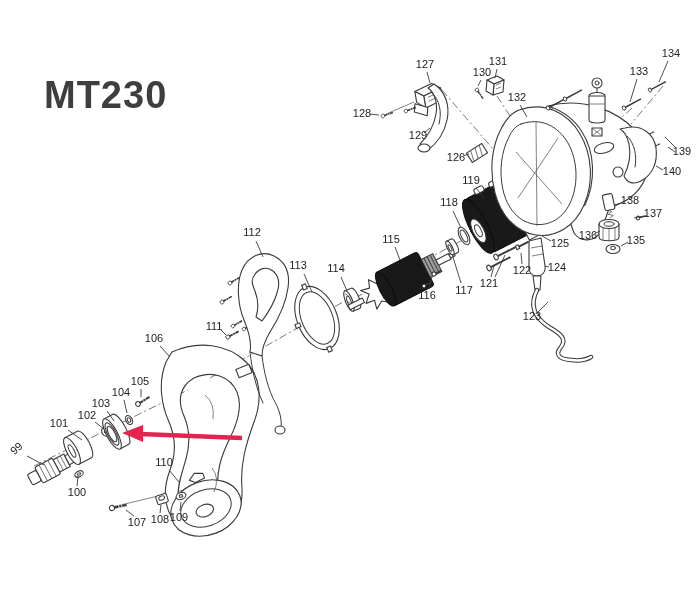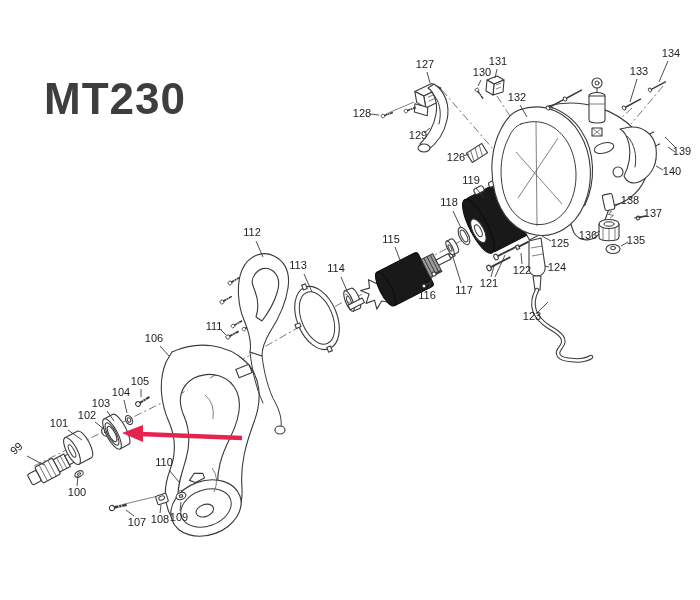--- a/index.html
+++ b/index.html
@@ -1,18 +1,18 @@
 <!DOCTYPE html>
 <html><head>
 <meta charset="utf-8">
 <style>
   html,body{margin:0;padding:0;background:#ffffff;}
   #page{position:relative;width:700px;height:600px;background:#ffffff;overflow:hidden;
         font-family:"Liberation Sans",sans-serif;}
-  #title{position:absolute;left:44px;top:74px;font-size:44px;font-weight:bold;
+  #title{position:absolute;left:44px;top:74px;font-size:38px;font-weight:bold;
          letter-spacing:1px;color:#3e3e3e;}
   svg{position:absolute;left:0;top:0;}
   .s{stroke:#3a3a3a;stroke-width:1.1;fill:#ffffff;stroke-linejoin:round;stroke-linecap:round;}
   .sn{stroke:#3a3a3a;stroke-width:1;fill:none;stroke-linejoin:round;stroke-linecap:round;}
   .thin{stroke:#4a4a4a;stroke-width:0.7;fill:none;}
   .dk{stroke:#0d0d0d;stroke-width:1;fill:#191919;}
   .cl{stroke:#555;stroke-width:0.8;fill:none;stroke-dasharray:8 3 2 3;}
   .leader{stroke:#3a3a3a;stroke-width:0.9;}
   .part-num{font:11px "Liberation Sans",sans-serif;fill:#222;text-anchor:middle;dominant-baseline:middle;}
 </style>

